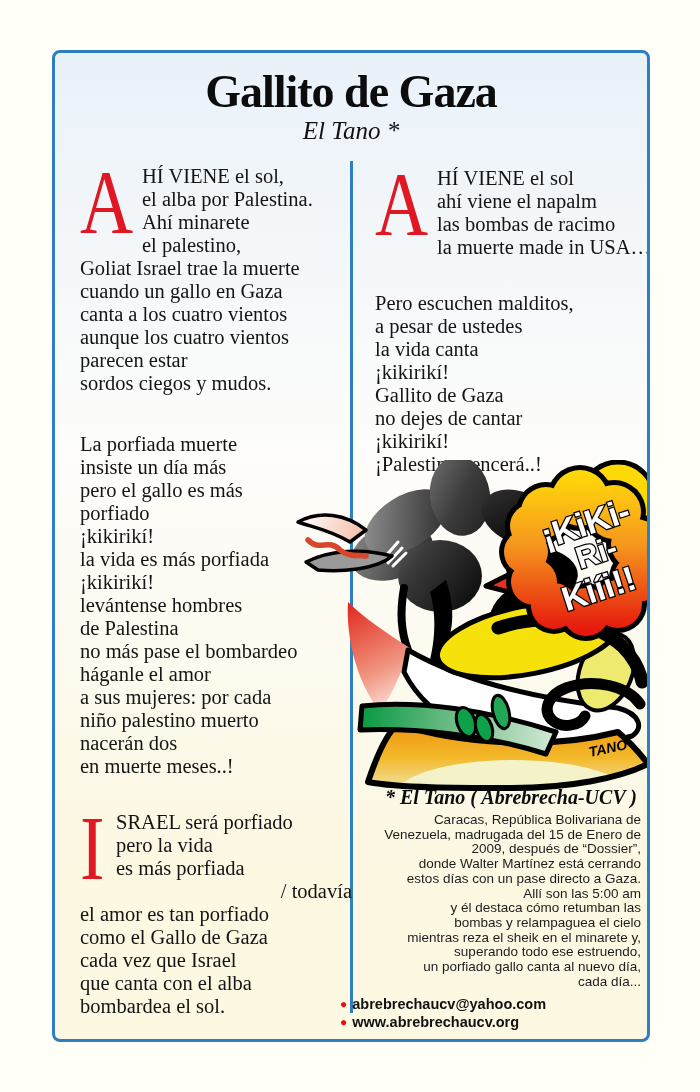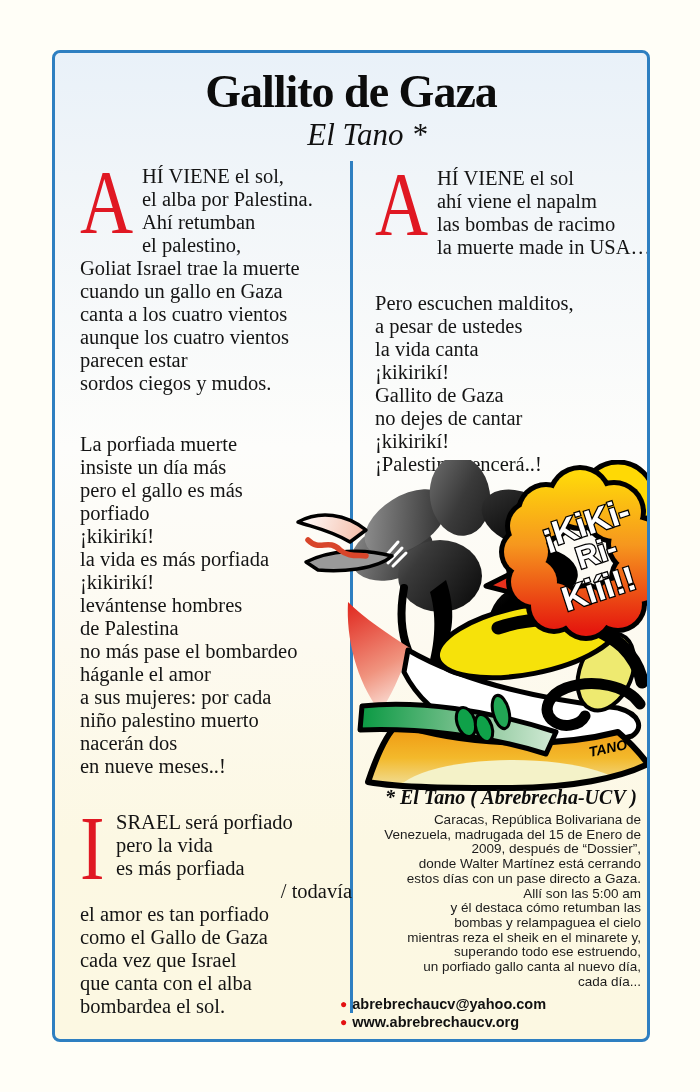--- a/index.html
+++ b/index.html
@@ -14,22 +14,22 @@
     position:absolute;left:52px;top:50px;width:592px;height:986px;
     border:3px solid #2e7fc1;border-radius:8px;
     background:linear-gradient(180deg,#e9f1f9 0%,#f2f6f9 16%,#fdfdfb 40%,#fdfaf0 60%,#fcf8e3 80%,#fcf8e2 100%);
     overflow:hidden;
   }
   .title{
     position:absolute;top:12px;left:0;width:100%;text-align:center;
     font-size:46px;font-weight:bold;letter-spacing:-1px;color:#0c0c0c;
   }
   .byline{
-    position:absolute;top:64px;left:16px;width:100%;text-align:center;
-    font-size:31px;font-style:italic;color:#111;
+    position:absolute;top:64px;left:0;width:100%;text-align:center;
+    font-size:25px;font-style:italic;color:#111;
   }
   .col{position:absolute;z-index:1;}
   .col-left{left:25px;top:112px;width:272px;}
   .col-right{left:320px;top:114px;width:278px;}
   .pline{font-size:20.5px;line-height:23px;white-space:nowrap;}
   .ta-r{text-align:right;}
   .gap-38{margin-top:38px;}
   .gap-33{margin-top:33px;}
   .dropcap{
     float:left;color:#e01823;font-size:92px;line-height:69px;
@@ -69,21 +69,21 @@
   <div class="title">Gallito de Gaza</div>
   <div class="byline">El Tano *</div>
 
   <div class="divider"></div>
 
   <div class="col col-left">
     <div class="stanza">
       <span class="dropcap dc-a">A</span>
       <div class="pline">HÍ VIENE el sol,</div>
       <div class="pline">el alba por Palestina.</div>
-      <div class="pline">Ahí retumban</div>
+      <div class="pline">Ahí minarete</div>
       <div class="pline">el palestino,</div>
       <div class="pline">Goliat Israel trae la muerte</div>
       <div class="pline">cuando un gallo en Gaza</div>
       <div class="pline">canta a los cuatro vientos</div>
       <div class="pline">aunque los cuatro vientos</div>
       <div class="pline">parecen estar</div>
       <div class="pline">sordos ciegos y mudos.</div>
     </div>
     <div class="stanza gap-38">
       <div class="pline">La porfiada muerte</div>
@@ -93,21 +93,21 @@
       <div class="pline">¡kikirikí!</div>
       <div class="pline">la vida es más porfiada</div>
       <div class="pline">¡kikirikí!</div>
       <div class="pline">levántense hombres</div>
       <div class="pline">de Palestina</div>
       <div class="pline">no más pase el bombardeo</div>
       <div class="pline">háganle el amor</div>
       <div class="pline">a sus mujeres: por cada</div>
       <div class="pline">niño palestino muerto</div>
       <div class="pline">nacerán dos</div>
-      <div class="pline">en nueve meses..!</div>
+      <div class="pline">en muerte meses..!</div>
     </div>
     <div class="stanza gap-33">
       <span class="dropcap dc-i">I</span>
       <div class="pline">SRAEL será porfiado</div>
       <div class="pline">pero la vida</div>
       <div class="pline">es más porfiada</div>
       <div class="pline ta-r">/ todavía</div>
       <div class="pline">el amor es tan porfiado</div>
       <div class="pline">como el Gallo de Gaza</div>
       <div class="pline">cada vez que Israel</div>

